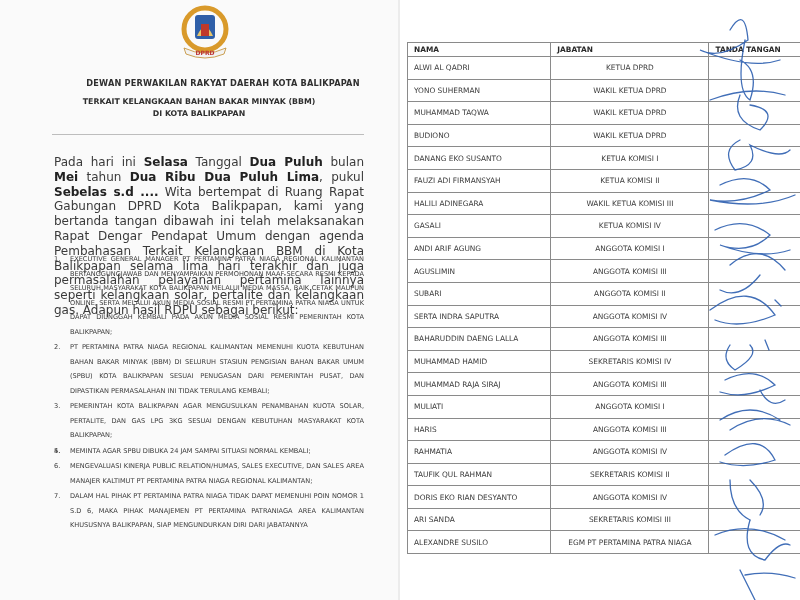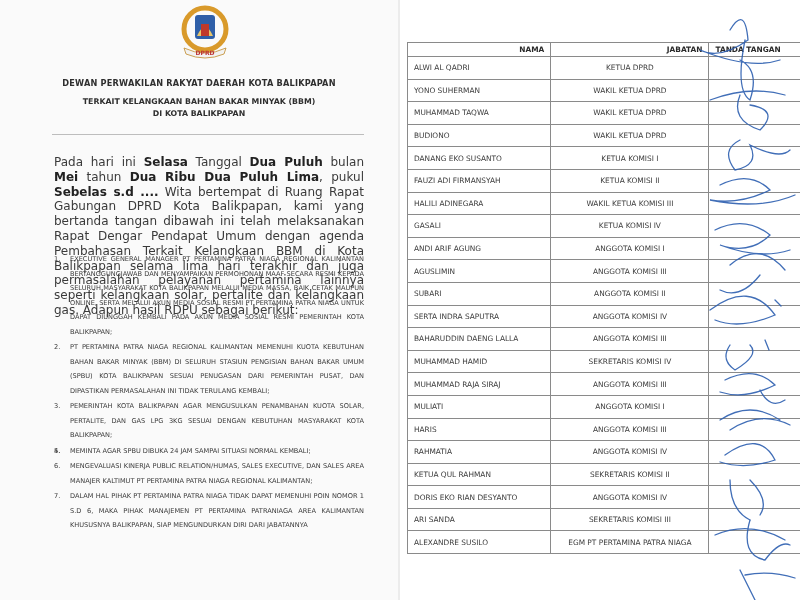--- a/index.html
+++ b/index.html
@@ -5,38 +5,38 @@
   html, body { margin:0; padding:0; }
   body { width:800px; height:600px; background:#ffffff; position:relative; overflow:hidden;
          font-family:"DejaVu Sans", "Liberation Sans", sans-serif; color:#333; }
   .page { position:absolute; top:0; height:600px; background:#fdfdfd; }
   .left-page { left:0; width:398px; background:#fafafa; }
   .right-page { left:400px; width:400px; background:#ffffff; }
   .divider { position:absolute; left:398px; top:0; width:2px; height:600px; background:#ececec; }
 
   .logo { position:absolute; left:176px; top:4px; width:58px; height:56px; }
   .org-title { position:absolute; left:0; width:398px; top:78px; text-align:center;
-               font-size:8.2px; font-weight:bold; letter-spacing:0.2px; color:#2e2e2e; }
+               font-size:8.2px; font-weight:bold; letter-spacing:0.2px; color:#2e2e2e;padding-left:24px; }
   .doc-title { position:absolute; left:0; width:398px; top:96px; text-align:center;
                font-size:7.8px; font-weight:bold; line-height:11.5px; color:#2e2e2e; }
   .rule { position:absolute; left:52px; width:312px; top:134px; height:1px; background:#bdbdbd; }
 
   .intro { position:absolute; left:54px; top:143px; width:310px; font-size:12px;
            line-height:14.8px; text-align:justify; color:#3a3a3a; }
   .intro b { color:#222; }
 
   .items { position:absolute; left:54px; top:252px; width:310px; margin:0; padding:0; list-style:none; }
   .items li { position:relative; padding-left:16px; font-size:6.6px; line-height:14.5px;
               text-align:justify; color:#3a3a3a; text-transform:uppercase; margin-bottom:1px; }
   .items li .num { position:absolute; left:0; top:0; }
 
   table.sig { position:absolute; left:407px; top:42px; border-collapse:collapse; width:400px; }
   table.sig th, table.sig td { border:1px solid #8a8a8a; border-left:1px solid #8a8a8a;
            font-size:7.4px; height:21.6px; padding:0 6px; color:#3a3a3a; white-space:nowrap; }
-  table.sig th { height:13px; font-weight:bold; color:#2a2a2a; text-align:right; }
+  table.sig th { height:13px; font-weight:bold; color:#2a2a2a; text-align:left; }
   table.sig td.nama { width:136px; text-align:left; }
   table.sig td.jab { width:150px; text-align:center; }
   table.sig td.ttd { width:90px; border-right:none; }
   table.sig tr td:first-child, table.sig tr th:first-child { border-left:1px solid #8a8a8a; }
 
   .signatures { position:absolute; left:690px; top:0; width:110px; height:600px; pointer-events:none; }
 </style>
 </head>
 <body>
 
@@ -169,21 +169,21 @@
         <td class="nama">HARIS</td>
         <td class="jab">ANGGOTA KOMISI III</td>
         <td class="ttd"></td>
       </tr>
       <tr>
         <td class="nama">RAHMATIA</td>
         <td class="jab">ANGGOTA KOMISI IV</td>
         <td class="ttd"></td>
       </tr>
       <tr>
-        <td class="nama">KETUA QUL RAHMAN</td>
+        <td class="nama">TAUFIK QUL RAHMAN</td>
         <td class="jab">SEKRETARIS KOMISI II</td>
         <td class="ttd"></td>
       </tr>
       <tr>
         <td class="nama">DORIS EKO RIAN DESYANTO</td>
         <td class="jab">ANGGOTA KOMISI IV</td>
         <td class="ttd"></td>
       </tr>
       <tr>
         <td class="nama">ARI SANDA</td>

